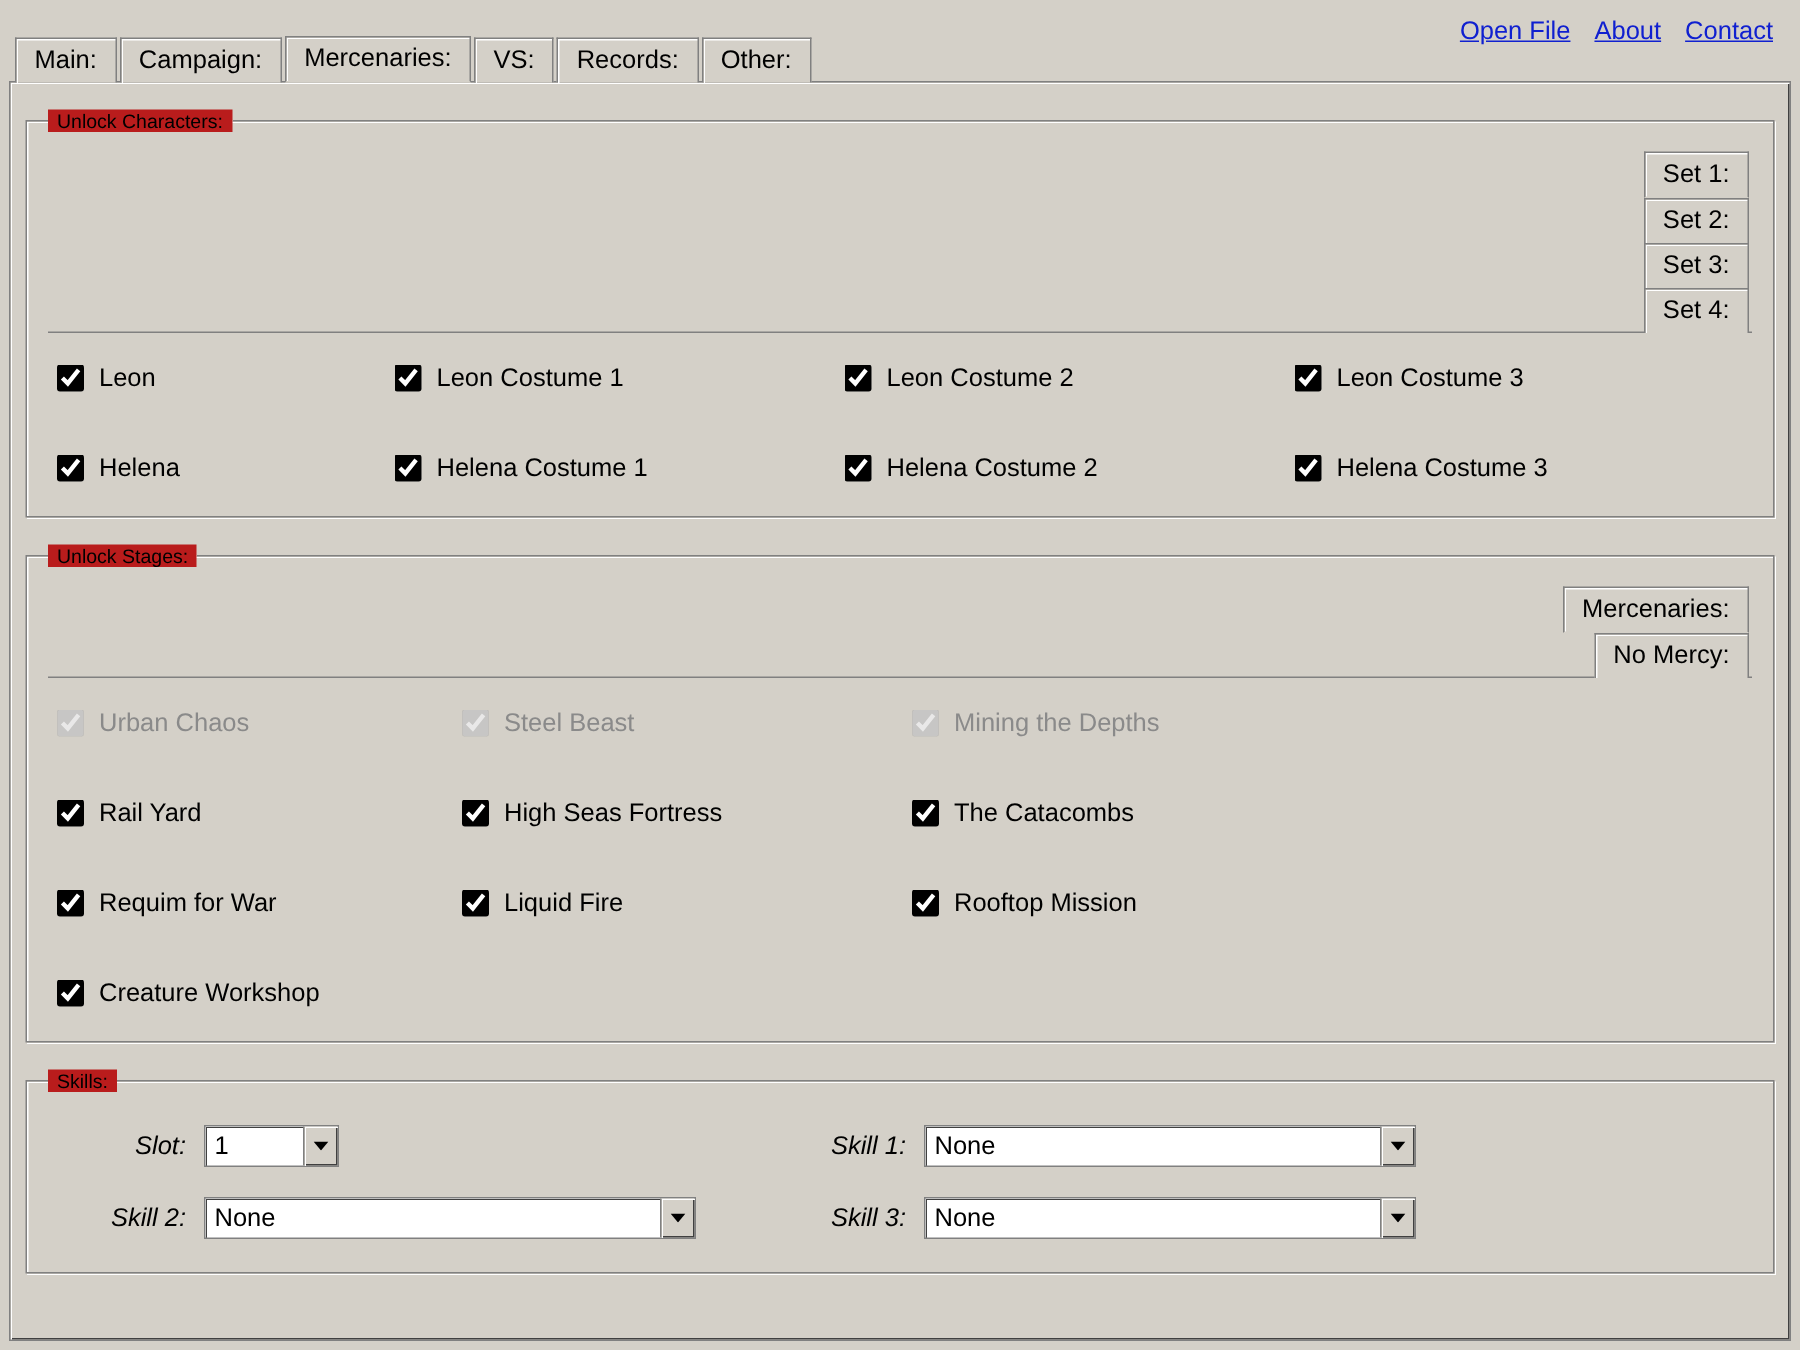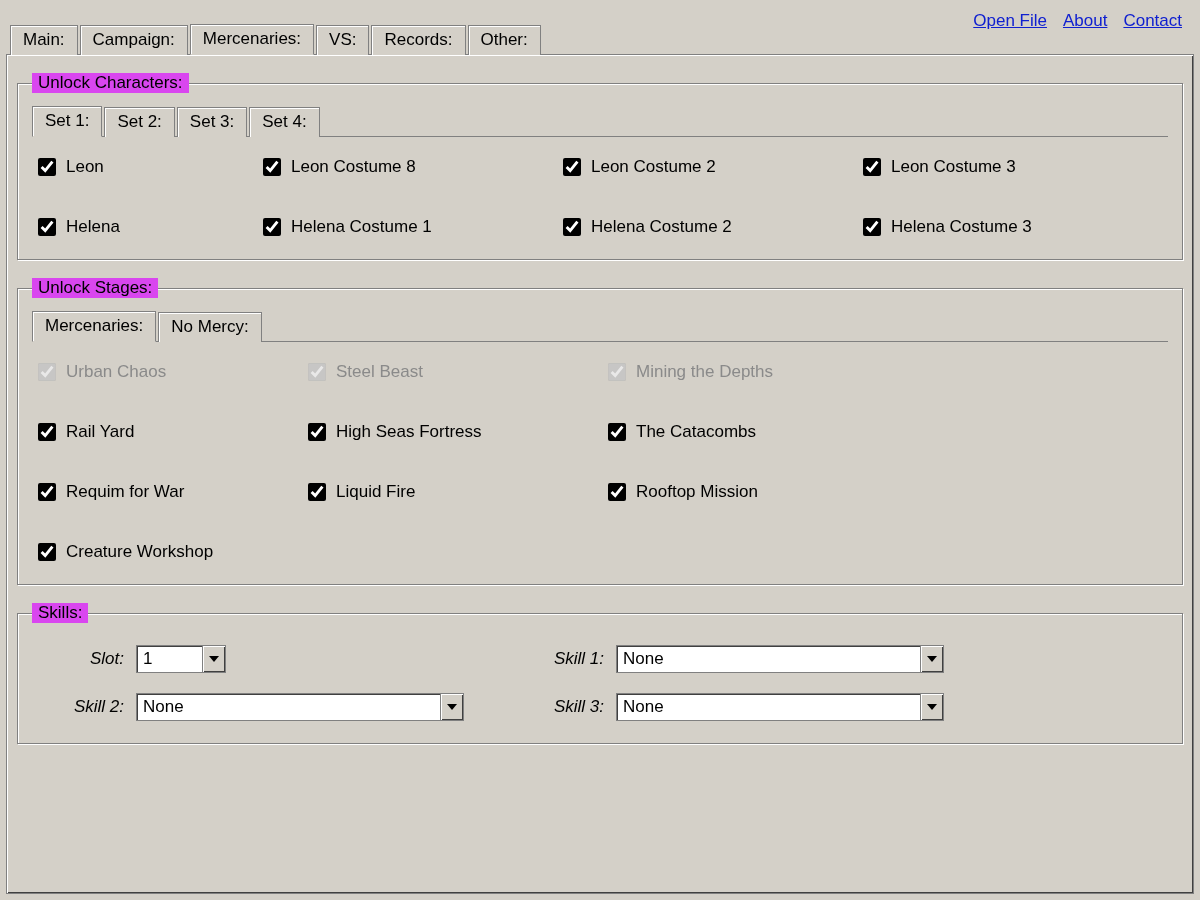--- a/index.html
+++ b/index.html
@@ -81,30 +81,31 @@
   fieldset.group {
     border: 1px solid #808080;
     box-shadow: inset 1px 1px 0 #fff, 1px 1px 0 #fff;
     margin: 8px 0 18px 0;
     padding: 12px 14px 18px 14px;
     position: relative;
   }
   fieldset.group > legend {
     padding: 0 6px;
     color: #000;
-    background: #d946ef;
-    font-size: 17px;
+    background: #b91c1c;
+    font-size: 13px;
   }
 
   
   .subtabs {
     display: flex;
     align-items: flex-end;
     border-bottom: 1px solid #808080;
     margin-bottom: 14px;
+    flex-direction: column;
   }
 
   
   .check-grid {
     display: grid;
     column-gap: 20px;
     row-gap: 16px;
     padding: 6px 2px 4px 6px;
     gap: 40px;
   }
@@ -206,21 +207,21 @@
       <div class="tab"><span>Set 4:</span></div>
     </div>
 
     <div class="check-grid cols4">
       <label class="chk">
         <input type="checkbox" checked="" style="">
         <span>Leon</span>
       </label>
       <label class="chk">
         <input type="checkbox" checked="" style="">
-        <span>Leon Costume 8</span>
+        <span>Leon Costume 1</span>
       </label>
       <label class="chk">
         <input type="checkbox" checked="" style="">
         <span>Leon Costume 2</span>
       </label>
       <label class="chk">
         <input type="checkbox" checked="" style="">
         <span>Leon Costume 3</span>
       </label>
 

